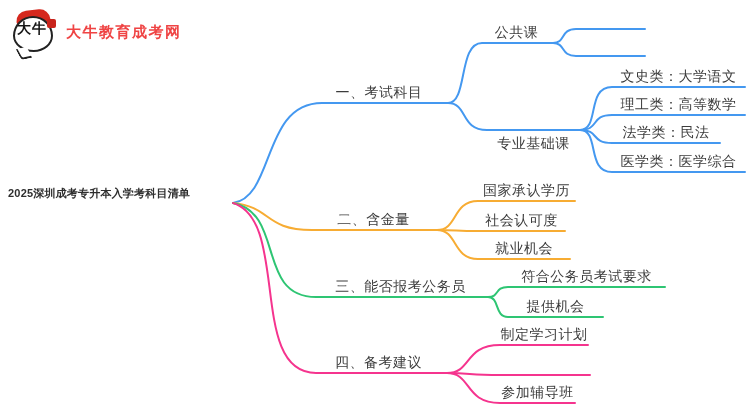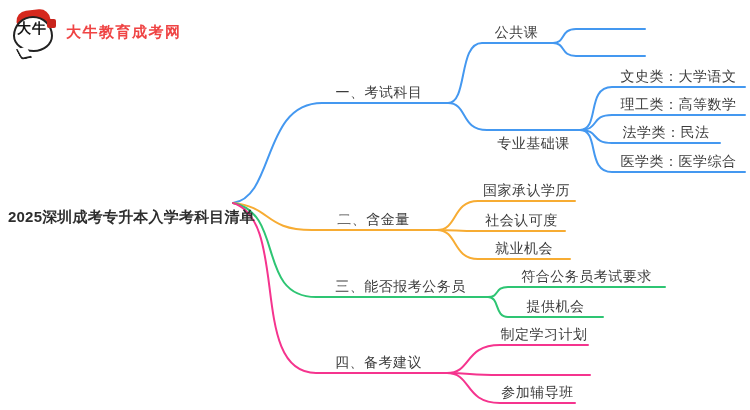--- a/index.html
+++ b/index.html
@@ -7,22 +7,22 @@
     width:750px; height:410px; background:#ffffff; position:relative;
     overflow:hidden; font-family:"Liberation Sans","DejaVu Sans",sans-serif;
   }
   .stage { position:absolute; inset:0; }
   svg.connectors { position:absolute; left:0; top:0; }
   .node-label {
     position:absolute; font-size:14px; color:#3c3c3c; line-height:18px;
     text-align:center; white-space:nowrap; letter-spacing:0.5px;
   }
   .root-label {
-    position:absolute; left:8px; top:208px; width:225px;
-    font-size:15px; font-weight:600; color:#2e2e2e; white-space:nowrap;
+    position:absolute; left:8px; top:186px; width:225px;
+    font-size:11px; font-weight:600; color:#2e2e2e; white-space:nowrap;
     letter-spacing:0.2px;
   }
   
   .logo { position:absolute; left:10px; top:8px; display:flex; align-items:center; gap:8px;justify-content:space-between; }
   .logo-icon { position:relative; width:48px; height:48px; }
   .bubble {
     position:absolute; left:3px; top:8px; width:36px; height:32px;
     background:#fff; border:2.5px solid #222;
     border-radius:50% 50% 48% 52% / 55% 55% 45% 45%;
   }

